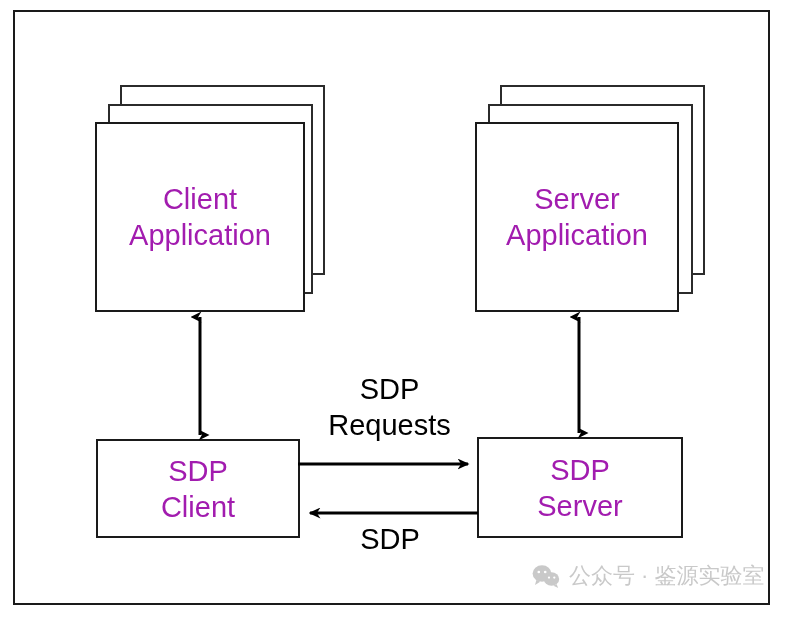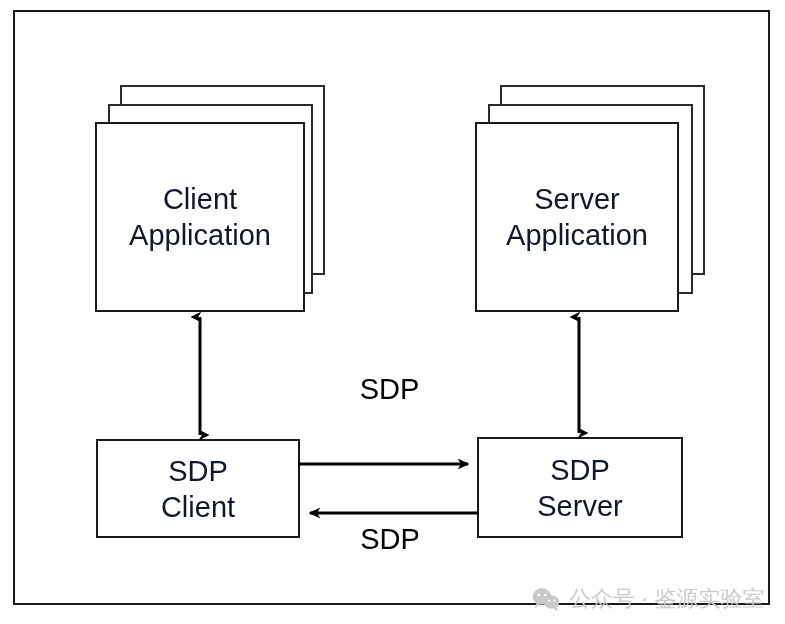--- a/index.html
+++ b/index.html
@@ -37,21 +37,21 @@
     position: absolute;
     border: 2px solid #1a1a1a;
     background: #ffffff;
     box-sizing: border-box;
     display: flex;
     flex-direction: column;
     align-items: center;
     justify-content: center;
   }
   .node-label-line {
-    color: #0f172a;
+    color: #a21caf;
     font-size: 29px;
     line-height: 36px;
     text-align: center;
     white-space: nowrap;
     letter-spacing: 0px;
   }
   .edge-label {
     position: absolute;
     color: #000000;
     font-size: 29px;
@@ -138,27 +138,28 @@
     </defs>
     <line x1="0" y1="14" x2="170" y2="14" stroke="#000000" stroke-width="3" marker-end="url(#arrowhead-right)"></line>
   </svg>
 
   <svg class="arrow-svg" style="left:298px; top:499px;" width="182" height="28" viewBox="0 0 182 28">
     <line x1="180" y1="14" x2="12" y2="14" stroke="#000000" stroke-width="3" marker-end="url(#arrowhead-right)"></line>
   </svg>
 
   <div class="edge-label" style="left:307px; top:371px; width:165px;">
     <div>SDP</div>
+    <div>Requests</div>
   </div>
 
   <div class="edge-label" style="left:300px; top:521px; width:180px;">
     <div>SDP</div>
   </div>
 
-  <div class="watermark" style="left:532px; top:586px;">
+  <div class="watermark" style="left:532px; top:563px;">
     <svg class="wechat-icon" width="28" height="24" viewBox="0 0 28 24">
       <ellipse cx="10" cy="9.5" rx="9.4" ry="8.2" fill="#c9c9c9"></ellipse>
       <path d="M4.5 15.5 L3 21 L8.2 17.8 Z" fill="#c9c9c9"></path>
       <ellipse cx="19.5" cy="15" rx="7.7" ry="6.8" fill="#c9c9c9"></ellipse>
       <path d="M24.5 20 L26.2 24 L21.5 21.8 Z" fill="#c9c9c9"></path>
       <circle cx="6.8" cy="8" r="1.35" fill="#ffffff"></circle>
       <circle cx="13.2" cy="8" r="1.35" fill="#ffffff"></circle>
       <circle cx="17" cy="13.6" r="1.15" fill="#ffffff"></circle>
       <circle cx="22.3" cy="13.6" r="1.15" fill="#ffffff"></circle>
     </svg>

